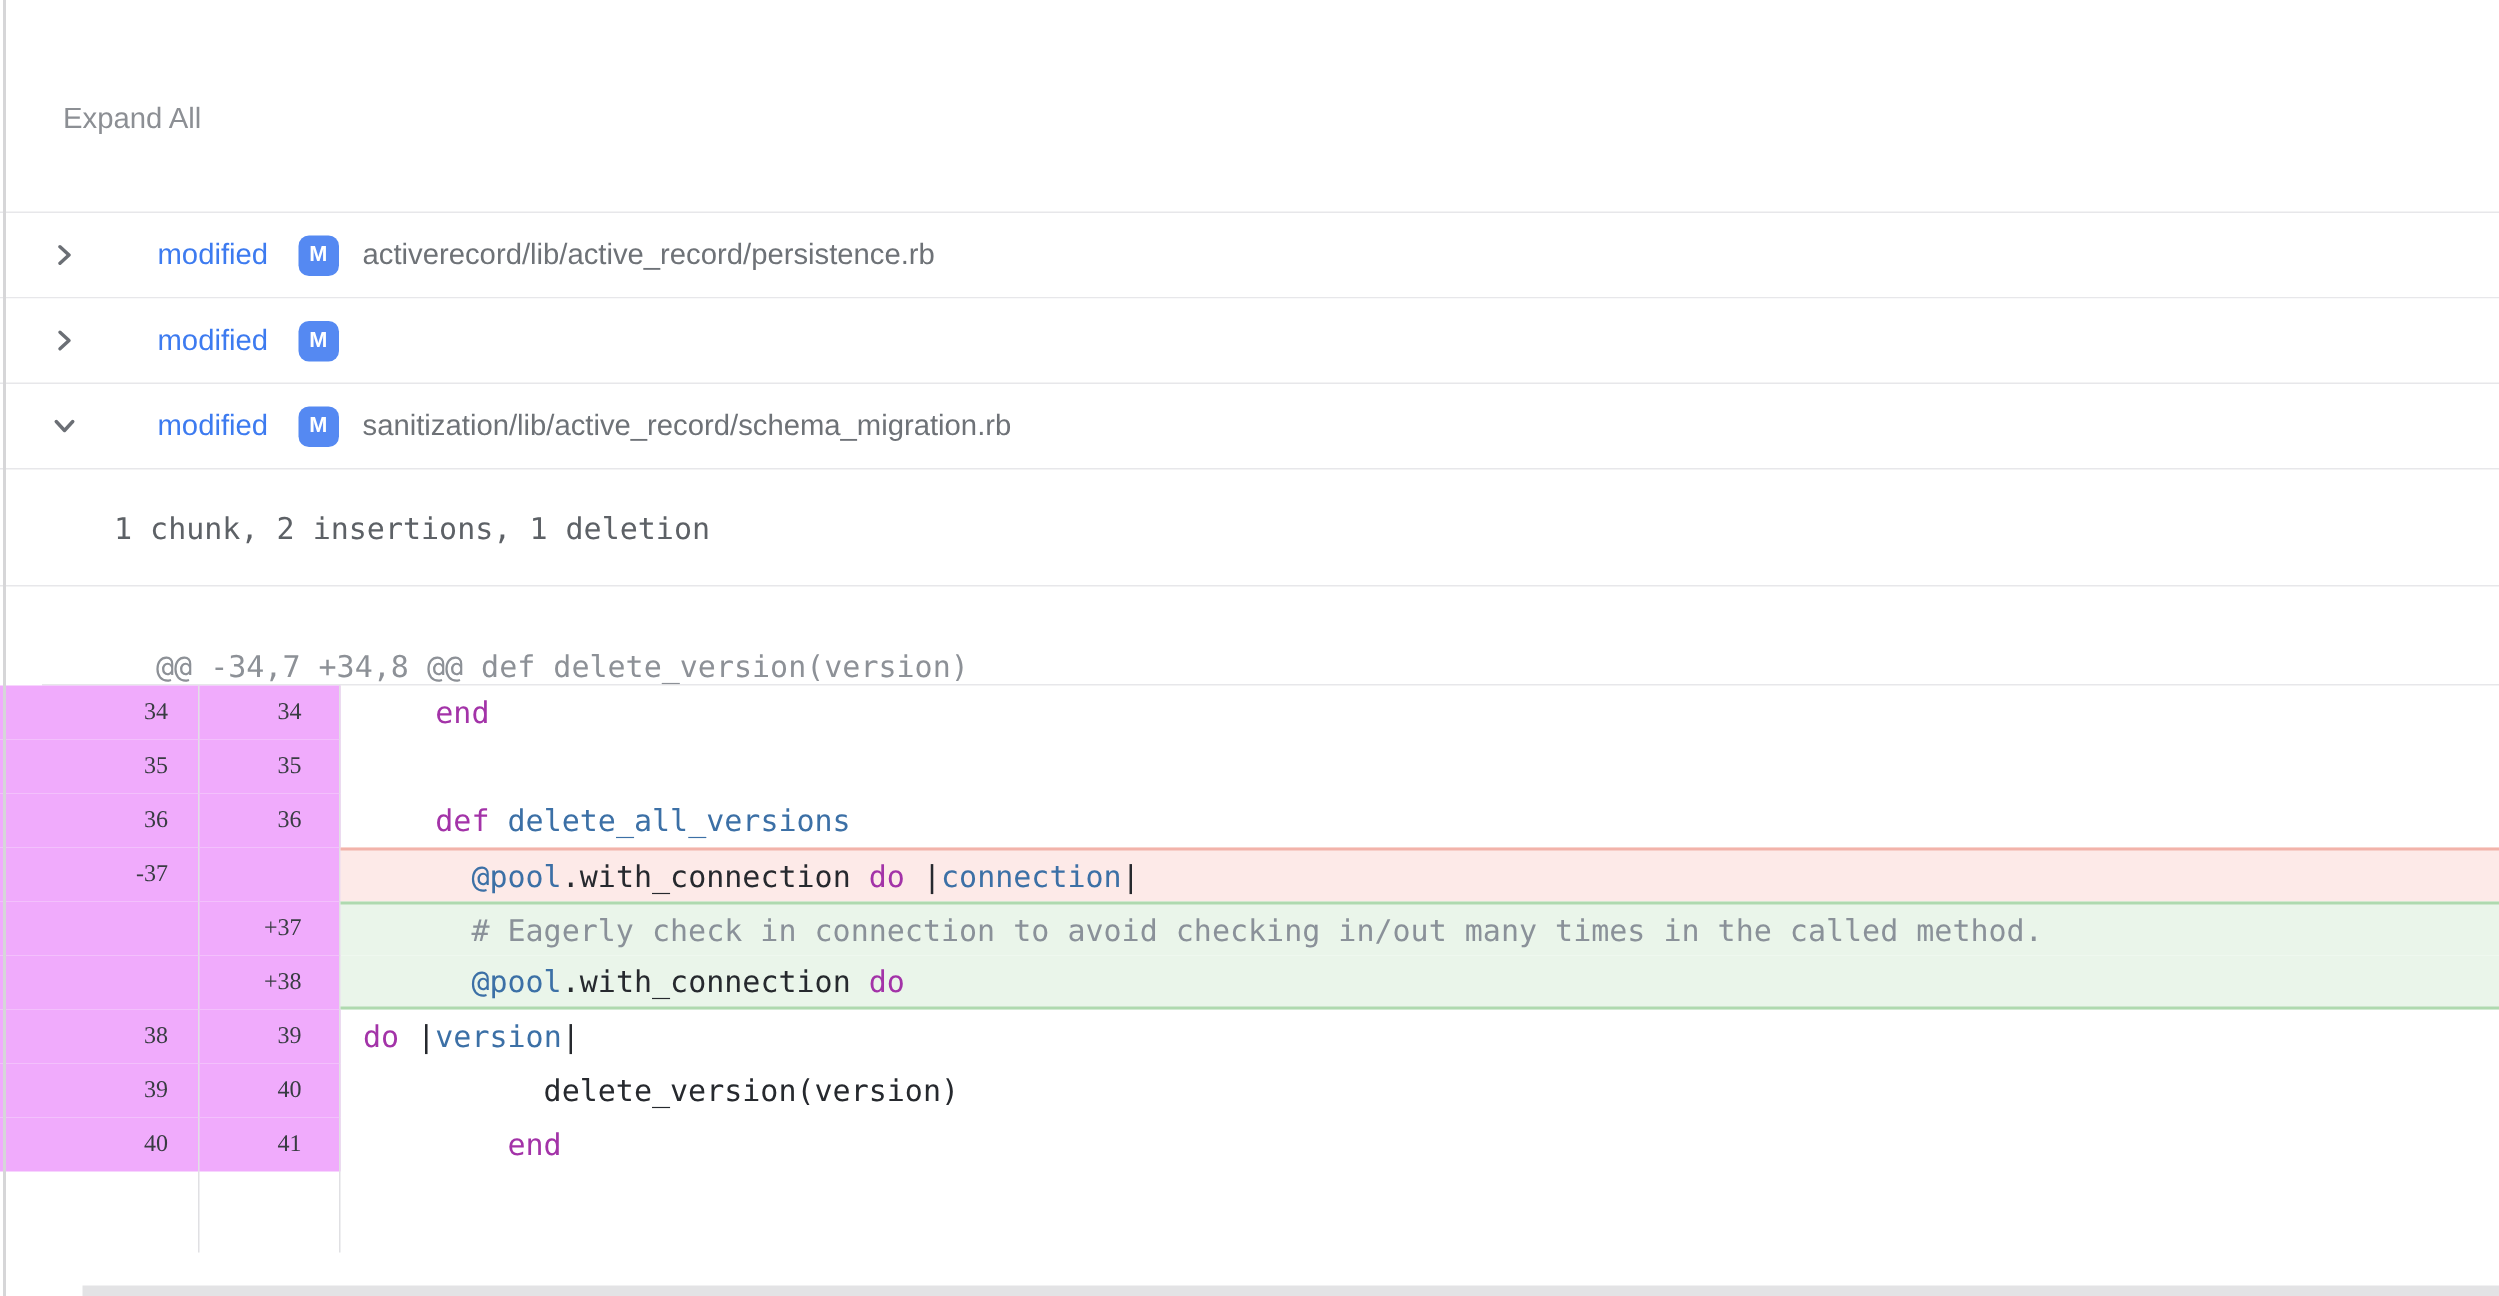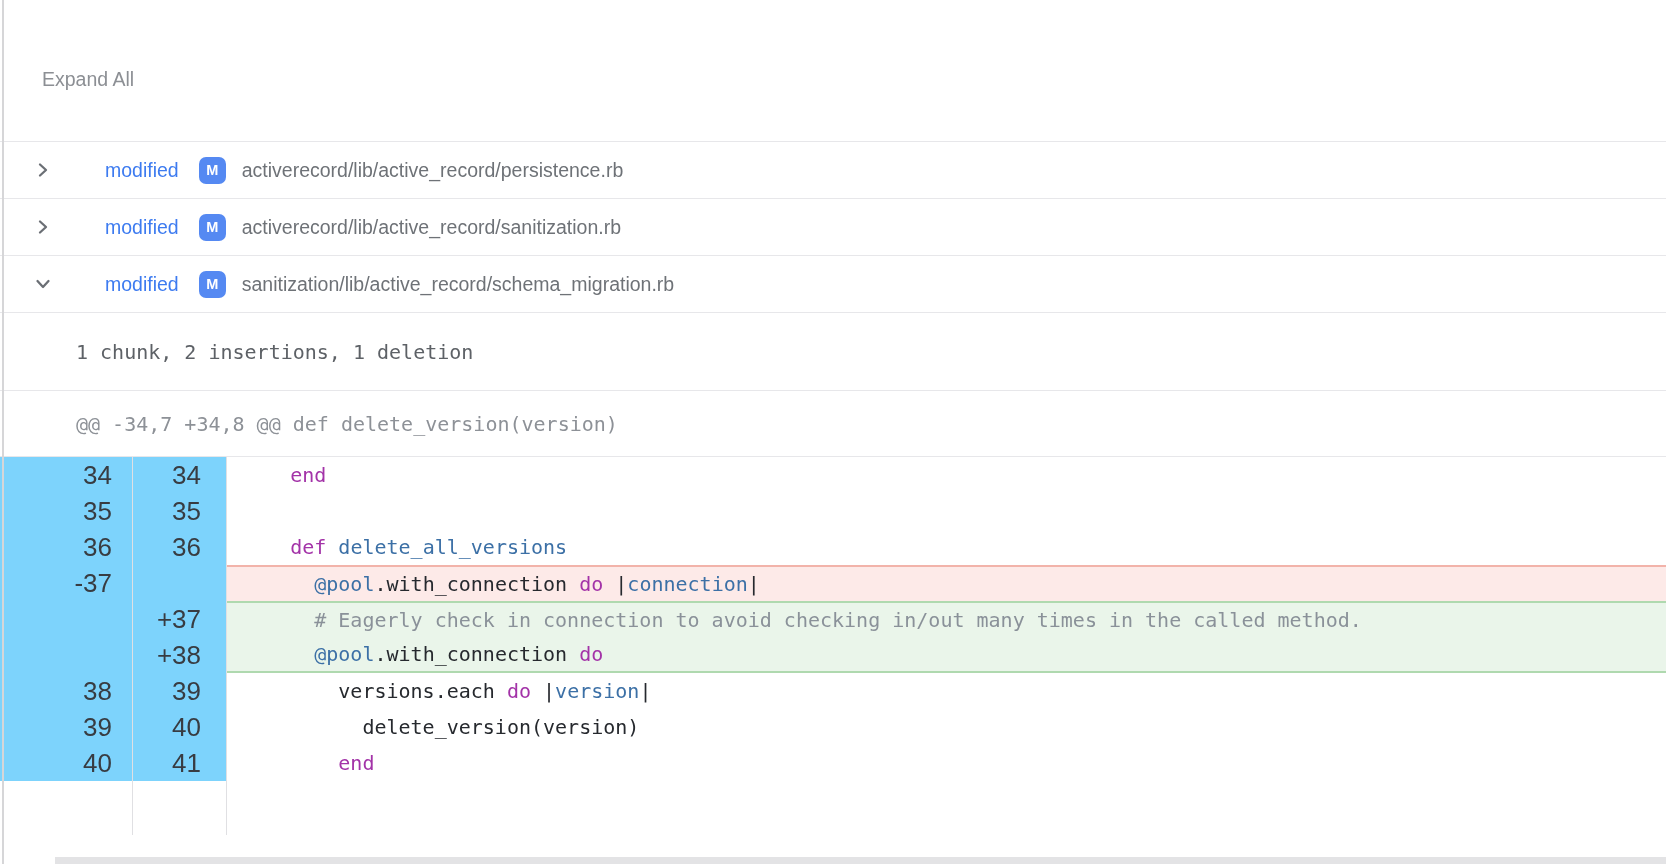--- a/index.html
+++ b/index.html
@@ -43,27 +43,27 @@
   .chev.expanded svg{transform:rotate(90deg);}
   .file-status{margin-left:52px;font-size:19.5px;color:var(--link-blue);}
   .file-badge{margin-left:20px;width:27px;height:27px;border-radius:7px;background:var(--badge-bg);color:#fff;
     font-size:14.5px;font-weight:700;display:flex;align-items:center;justify-content:center;flex:0 0 auto;}
   .file-path{margin-left:16px;font-size:19.5px;color:var(--path-gray);}
 
   
   .mono{font-family:"DejaVu Sans Mono","Liberation Mono",monospace;}
   .chunk-row{height:78px;display:flex;align-items:center;border-bottom:1px solid var(--separator);}
   .chunk-row .txt{margin-left:76px;font-size:20px;color:var(--chunk-text);}
-  .hunk-row{height:66px;display:flex;align-items:center;border-bottom:1px solid var(--separator);}
+  .hunk-row{height:66px;display:flex;align-items:flex-end;border-bottom:1px solid var(--separator);margin-left:28px;}
   .hunk-row .txt{margin-left:76px;font-size:20px;color:var(--hunk-text);}
 
   
   .diff-line{display:grid;grid-template-columns:133px 94px 1fr;height:36px;}
-  .num{font-family:Liberation Sans, sans-serif;font-size:26px;color:var(--line-num);
-    display:flex;align-items:center;justify-content:flex-end;border-right:1px solid var(--col-border);background:#7dd3fc;}
+  .num{font-family:Liberation Serif, serif;font-size:16px;color:var(--line-num);
+    display:flex;align-items:center;justify-content:flex-end;border-right:1px solid var(--col-border);background:#f0abfc;}
   .num.old{padding-right:20px;}
   .num.new{padding-right:25px;}
   .code-cell{display:flex;align-items:center;padding-left:15px;font-size:20px;white-space:pre;
     font-family:"DejaVu Sans Mono","Liberation Mono",monospace;color:var(--code);}
   .t-del .code-cell{background:var(--del-bg);border-top:2px solid var(--del-border);}
   .t-add .code-cell{background:var(--add-bg);}
   .add-first .code-cell{border-top:2px solid var(--add-border);}
   .add-last .code-cell{border-bottom:2px solid var(--add-border);}
   .c-plain{color:var(--code);}
   .c-keyword{color:var(--keyword);}
@@ -97,21 +97,20 @@
   </div>
 
   <div class="file-row">
     <span class="chev">
       <svg width="20" height="20" viewBox="0 0 20 20" fill="none">
         <path d="M7 4.5 L13 10 L7 15.5" stroke="#6b6f75" stroke-width="2.3" stroke-linecap="round" stroke-linejoin="round"></path>
       </svg>
     </span>
     <span class="file-status">modified</span>
     <span class="file-badge">M</span>
-    <span class="file-path">activerecord/lib/active_record/sanitization.rb</span>
   </div>
 
   <div class="file-row">
     <span class="chev expanded">
       <svg width="20" height="20" viewBox="0 0 20 20" fill="none">
         <path d="M7 4.5 L13 10 L7 15.5" stroke="#6b6f75" stroke-width="2.3" stroke-linecap="round" stroke-linejoin="round"></path>
       </svg>
     </span>
     <span class="file-status">modified</span>
     <span class="file-badge">M</span>
@@ -160,21 +159,21 @@
 
   <div class="diff-line t-add add-last">
     <div class="num old"></div>
     <div class="num new">+38</div>
     <div class="code-cell"><span class="c-plain">      </span><span class="c-entity">@pool</span><span class="c-plain">.with_connection </span><span class="c-keyword">do</span></div>
   </div>
 
   <div class="diff-line t-context">
     <div class="num old">38</div>
     <div class="num new">39</div>
-    <div class="code-cell"><span class="c-plain">        versions.each </span><span class="c-keyword">do</span><span class="c-plain"> |</span><span class="c-entity">version</span><span class="c-plain">|</span></div>
+    <div class="code-cell"><span class="c-keyword">do</span><span class="c-plain"> |</span><span class="c-entity">version</span><span class="c-plain">|</span></div>
   </div>
 
   <div class="diff-line t-context">
     <div class="num old">39</div>
     <div class="num new">40</div>
     <div class="code-cell"><span class="c-plain">          delete_version(version)</span></div>
   </div>
 
   <div class="diff-line t-context">
     <div class="num old">40</div>

